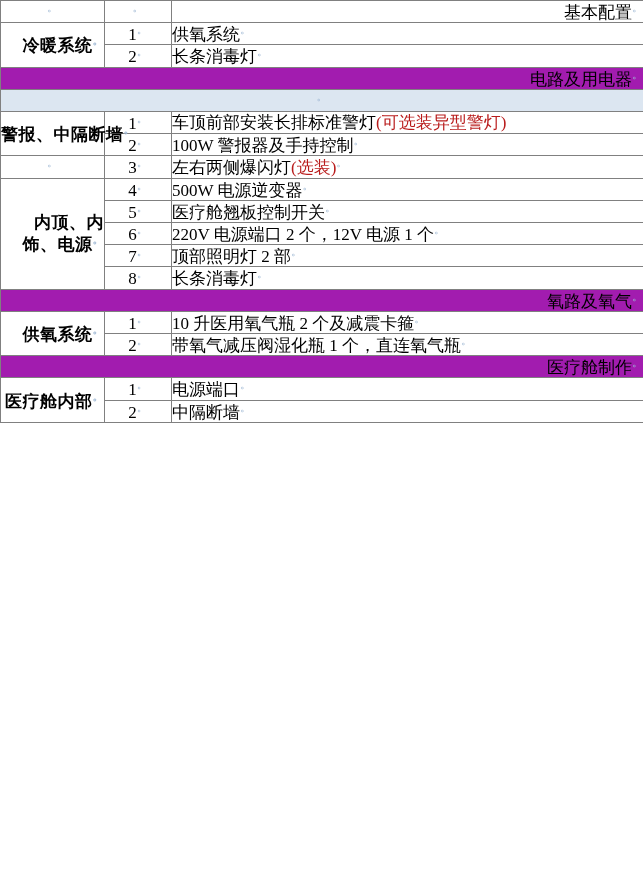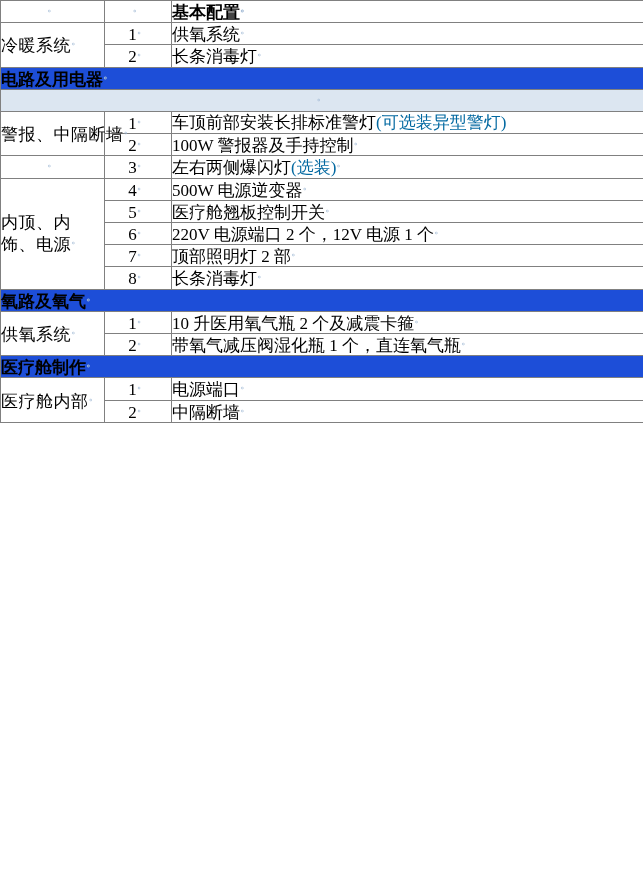--- a/index.html
+++ b/index.html
@@ -31,58 +31,58 @@
     vertical-align: middle;
     font-size: 17px;
     line-height: 1.15;
   }
   
   col.c1 { width: 104px; }
   col.c2 { width: 67px; }
   col.c3 { width: 472px; }
 
   .cat {
-    text-align: left;
-    font-weight: normal;
+    text-align: right;
+    font-weight: bold;
     padding: 6px 4px;
     letter-spacing: 0.5px;
   }
   .num {
     text-align: center;
     padding: 7px 4px;
     font-family: "Liberation Serif", serif;
   }
   .desc {
     text-align: left;
     padding: 7px 6px 7px 8px;
   }
   .section {
-    background: #1d4ed8;
-    text-align: left;
-    font-weight: bold;
+    background: #a21caf;
+    text-align: right;
+    font-weight: normal;
     padding: 9px 4px;
   }
   .section-blank {
     background: #dce6f1;
     text-align: center;
     padding: 9px 4px;
     height: 20px;
   }
   .header-title {
-    text-align: left;
-    font-weight: bold;
+    text-align: right;
+    font-weight: normal;
     font-size: 19px;
     padding: 10px 4px;
   }
   .blank {
     text-align: center;
     padding: 7px 4px;
   }
   .red {
-    color: #0369a1;
+    color: #b91c1c;
   }
   .mark {
     color: #9fb8d4;
     font-size: 11px;
     vertical-align: super;
   }
   .cat-with-mark {
     white-space: nowrap;
   }
 </style>

